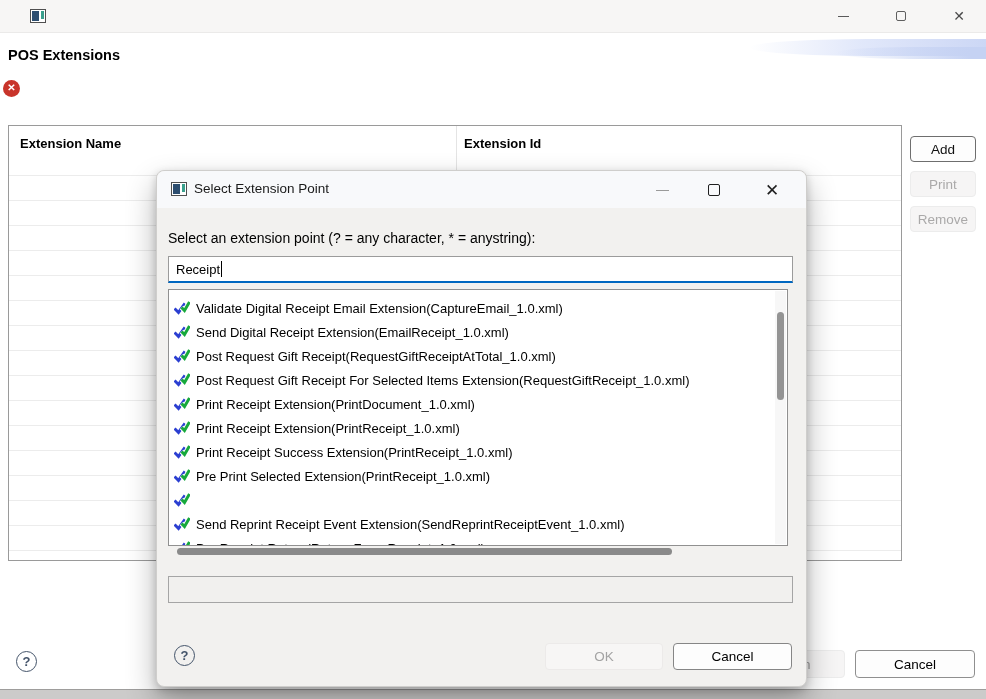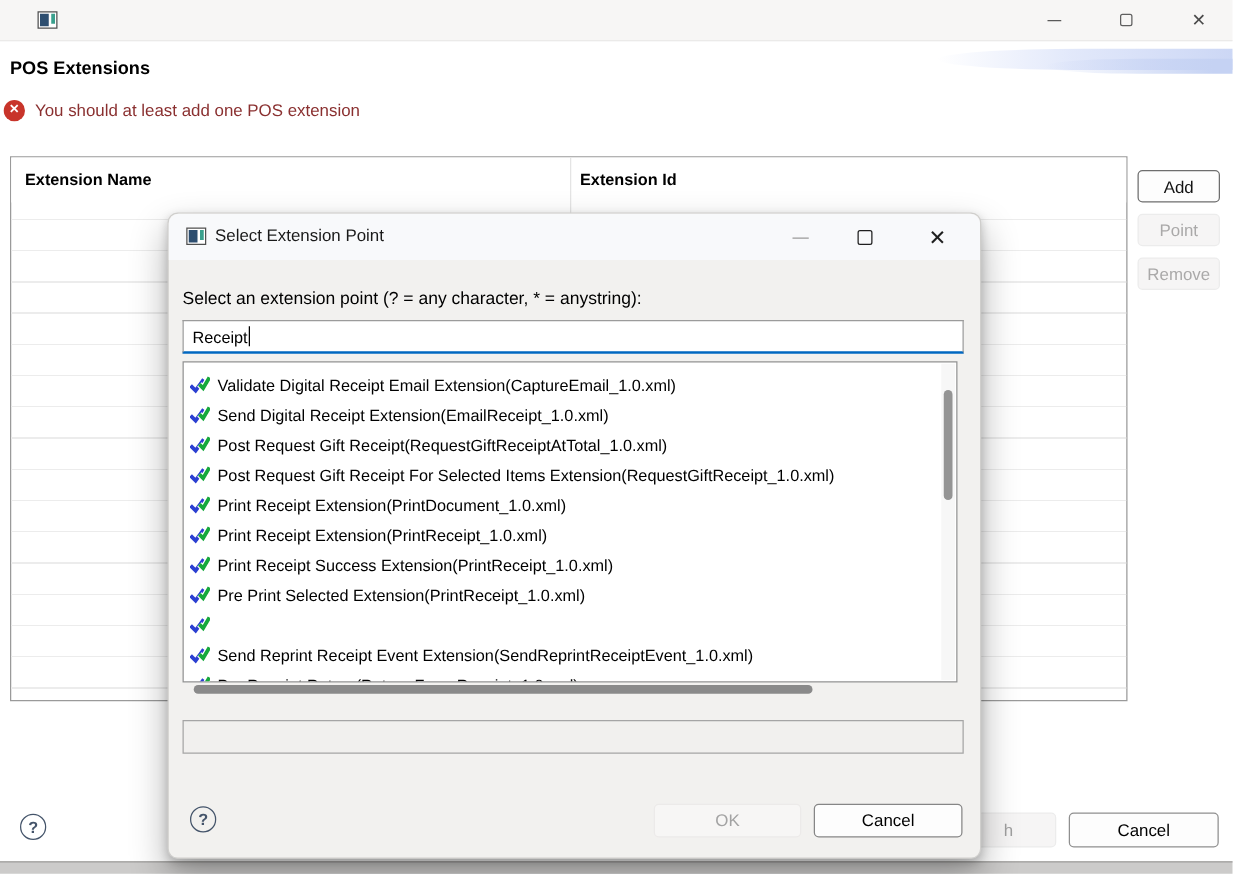--- a/index.html
+++ b/index.html
@@ -54,21 +54,21 @@
   .main-help { left:16px; top:651px; }
   .finish-partial { left:745px; top:650px; width:100px; height:28px; border-radius:4px;
                     background:#f6f5f5; border:1px solid #ececec; color:#9f9f9f; font-size:13.5px; }
   .finish-partial span { position:absolute; left:57px; top:6px; }
   .main-cancel { left:855px; top:650px; width:120px; height:28px; border-radius:4px; background:#fdfdfd;
                  border:1px solid #8f8f8f; color:#000; font-size:13.5px;
                  display:flex; align-items:center; justify-content:center; }
   .bottom-strip { left:0; top:689px; width:986px; height:10px; background:#cccbca; border-top:1px solid #9e9d9c; }
 
   
-  .dialog { left:134px; top:170px; width:651px; height:517px; background:#f2f1ef;
+  .dialog { left:156px; top:170px; width:651px; height:517px; background:#f2f1ef;
             border:1px solid #cfcecc; border-radius:8px;
             box-shadow:0 14px 30px rgba(0,0,0,0.30), 0 3px 8px rgba(0,0,0,0.18); z-index:10; }
   .dlg-titlebar { position:absolute; left:0; top:0; right:0; height:37px; background:#f8f9fb; border-radius:8px 8px 0 0; }
   .dlg-icon { left:14px; top:11px; }
   .dlg-title { position:absolute; left:37px; top:10px; font-size:13.5px; color:#1a1a1a; }
   .dlg-winbtn { position:absolute; top:3px; width:42px; height:32px; display:flex; align-items:center; justify-content:center; }
   .dlg-min { left:484px; } .dlg-max { left:536px; } .dlg-close { left:594px; }
   .dlg-min .min-line { width:13px; background:#9a9a9a; }
   .dlg-max-box { width:12px; height:12px; border:1.4px solid #1f1f1f; border-radius:2px; display:block; }
   .dlg-close-x { font-size:17px; color:#1f1f1f; line-height:1; }
@@ -112,35 +112,34 @@
     <span class="close-x">✕</span>
   </div>
 </div>
 
 <div class="abs banner">
   <div class="abs swoosh1"></div>
   <div class="abs swoosh2"></div>
   <div class="abs page-heading">POS Extensions</div>
   <div class="abs error-row">
     <span class="error-ico">✕</span>
-    <span class="error-text">You should at least add one POS extension</span>
   </div>
 </div>
 
 <div class="abs ext-table">
   <div class="ext-thead">
     <span class="th th-name">Extension Name</span>
     <span class="th th-id">Extension Id</span>
   </div>
   <div class="col-div"></div>
   <div class="ext-tbody"></div>
 </div>
 
 <div class="abs side-btn btn-primary-border" style="top:136px;">Add</div>
-<div class="abs side-btn btn-disabled" style="top:171px;">Point</div>
+<div class="abs side-btn btn-disabled" style="top:171px;">Print</div>
 <div class="abs side-btn btn-disabled" style="top:206px;">Remove</div>
 
 <div class="abs help-circle main-help">
   <span>?</span>
 </div>
 <div class="abs finish-partial">
   <span>h</span>
 </div>
 <div class="abs main-cancel">Cancel</div>
 <div class="abs bottom-strip"></div>

